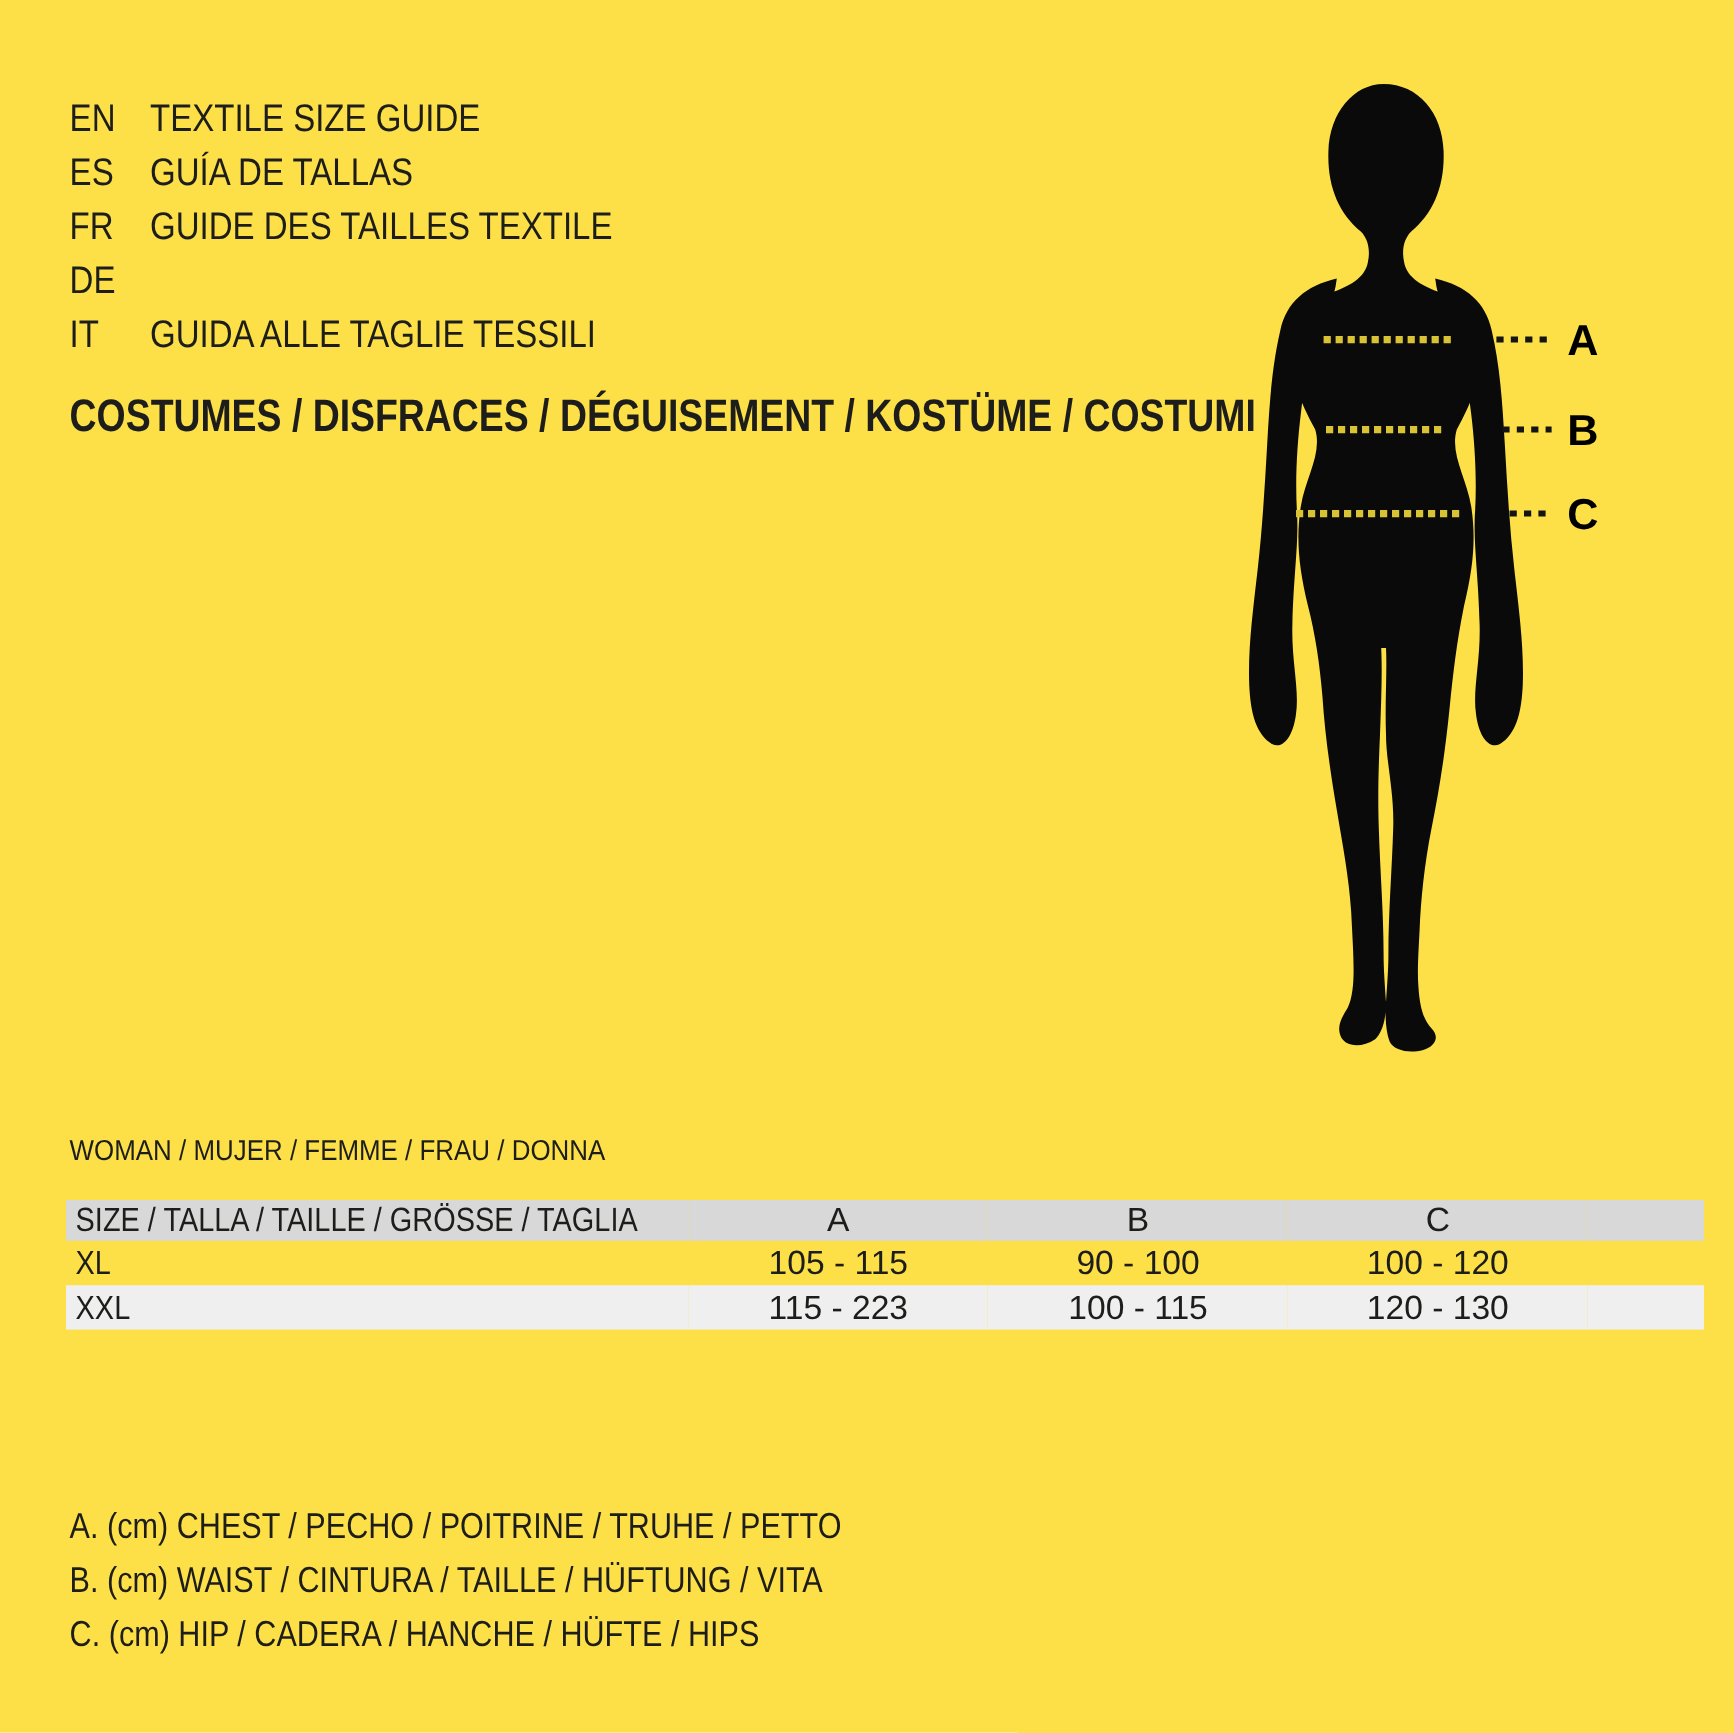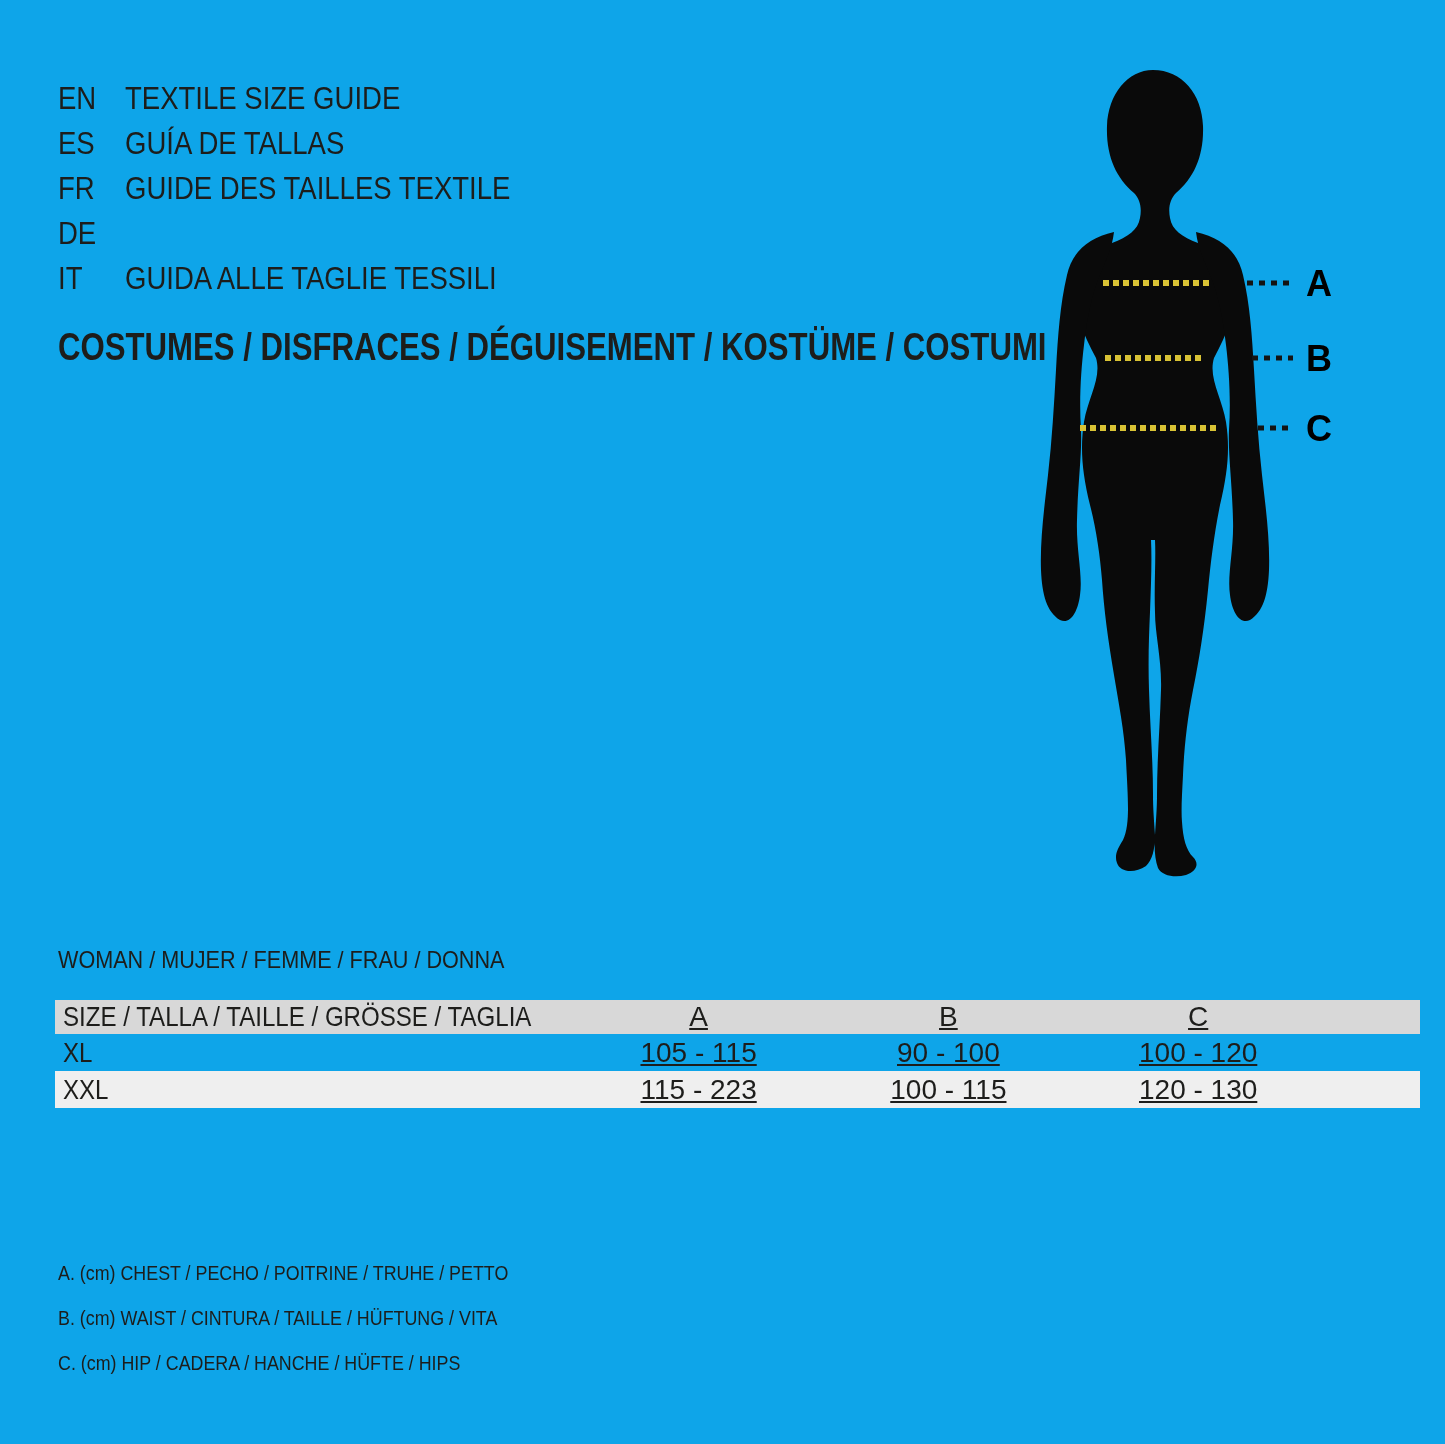--- a/index.html
+++ b/index.html
@@ -1,19 +1,19 @@
 <!DOCTYPE html>
 <html><head>
 <meta charset="utf-8">
 <style>
   html,body{margin:0;padding:0;background:#fff;}
   .canvas{
     position:relative;
     width:1445px;height:1444px;
-    background:#0ea5e9;
+    background:#fde047;
     font-family:"Liberation Sans","DejaVu Sans",sans-serif;
     color:#1d1d1b;
     overflow:hidden;
   }
   
   .cond{display:inline-block;transform:scaleX(0.86);transform-origin:0 50%;white-space:nowrap;}
   .condT{display:inline-block;transform:scaleX(0.82);transform-origin:0 50%;white-space:nowrap;}
 
   
   .lang-block{position:absolute;left:58px;top:76px;}
@@ -25,33 +25,33 @@
 
   
   .figure{position:absolute;left:1000px;top:60px;width:440px;height:840px;}
   .figure svg{display:block;width:440px;height:840px;}
   .marker-letter{font-family:"Liberation Sans","DejaVu Sans",sans-serif;font-weight:bold;font-size:36px;}
 
   
   .section-title{position:absolute;left:58px;top:946px;font-size:24px;}
 
   
-  .table-wrap{position:absolute;left:55px;top:1000px;width:1365px;text-decoration:underline;}
+  .table-wrap{position:absolute;left:55px;top:1000px;width:1365px;}
   table.size-table{width:100%;border-collapse:collapse;table-layout:fixed;font-size:28px;color:#1d1d1b;}
   table.size-table th,table.size-table td{font-weight:normal;padding:0;vertical-align:middle;}
   .head-row{height:34px;}
   .body-row{height:37px;}
   .c-size{text-align:left;padding-left:8px !important;}
   .c-num{text-align:center;}
   .bg-head{background:#d8d8d8;}
   .bg-alt{background:#efefef;}
 
   
   .legend{position:absolute;left:58px;top:1250px;}
-  .legend-row{height:45px;display:flex;align-items:center;font-size:21px;}
+  .legend-row{height:45px;display:flex;align-items:center;font-size:30px;}
 </style>
 </head>
 <body>
 
 <div class="canvas">
 
   <div class="lang-block">
     <div class="lang-row">
       <span class="lang-code"><span class="cond">EN</span></span>
       <span><span class="cond">TEXTILE SIZE GUIDE</span></span>

